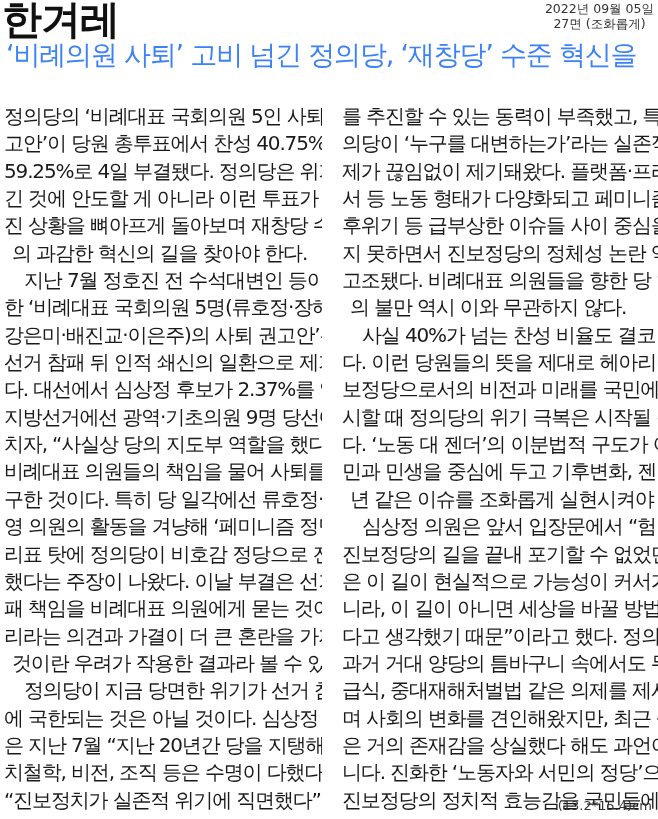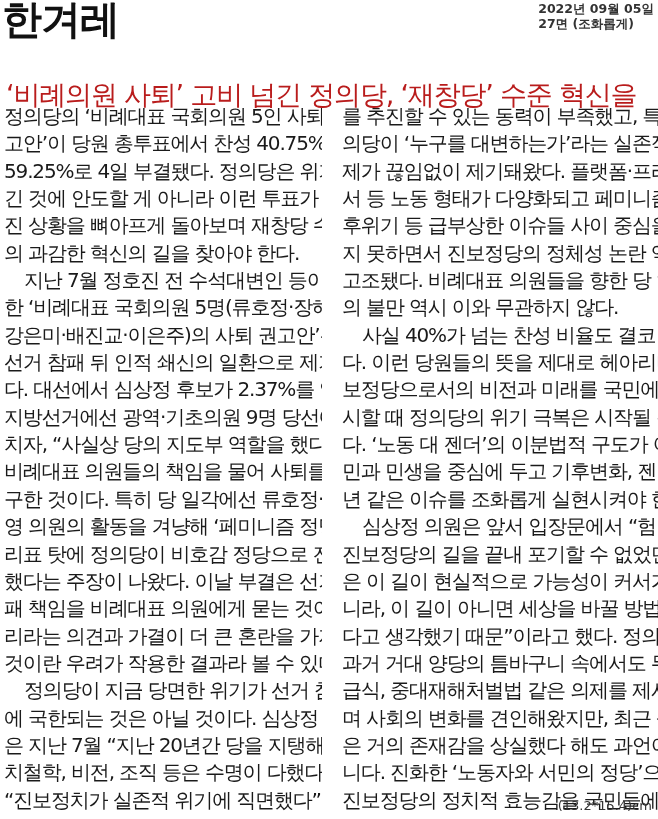--- a/index.html
+++ b/index.html
@@ -1,29 +1,29 @@
 <!DOCTYPE html>
 <html><head>
 <meta charset="utf-8">
 <style>
   html, body { margin: 0; padding: 0; background: #ffffff; }
   body { width: 658px; height: 819px; position: relative; overflow: hidden;
          font-family: "DejaVu Sans", "Liberation Sans", sans-serif; color: #1a1a1a; }
   .logo { position: absolute; left: 2px; top: 2px; font-size: 40px; font-weight: bold;
           letter-spacing: -1px; color: #111; line-height: 34px; }
-  .meta { position: absolute; right: 4px; top: 1px; text-align: left; font-size: 12.5px;
-          line-height: 15px; color: #333; font-weight: bold; }
+  .meta { position: absolute; right: 4px; top: 1px; text-align: center; font-size: 12.5px;
+          line-height: 15px; color: #333; }
   .headline { position: absolute; left: 6px; top: 37px; width: 652px; font-size: 27px;
-              line-height: 36px; color: #b91c1c; white-space: nowrap; letter-spacing: -1.2px; margin-top: 40px; }
+              line-height: 36px; color: #3b82f6; white-space: nowrap; letter-spacing: -1.2px; }
   .col { position: absolute; top: 103px; width: 318px; }
   .col.left { left: 4px; }
   .col.right { left: 342px; }
   .line { font-size: 20px; line-height: 27.35px; height: 27.35px; white-space: nowrap;
           letter-spacing: -1.15px; text-align: justify; text-align-last: justify; overflow: hidden; }
-  .line.last { text-align-last: left; }
+  .line.last { text-align-last: left; margin-left: 8px; }
   .line.indent { padding-left: 20px; }
   .size { position: absolute; right: 6px; bottom: 6px; font-size: 13px; color: #333; }
 </style>
 </head>
 <body>
 
 <div class="logo">한겨레</div>
 
 <div class="meta">
   <div>2022년 09월 05일</div>

